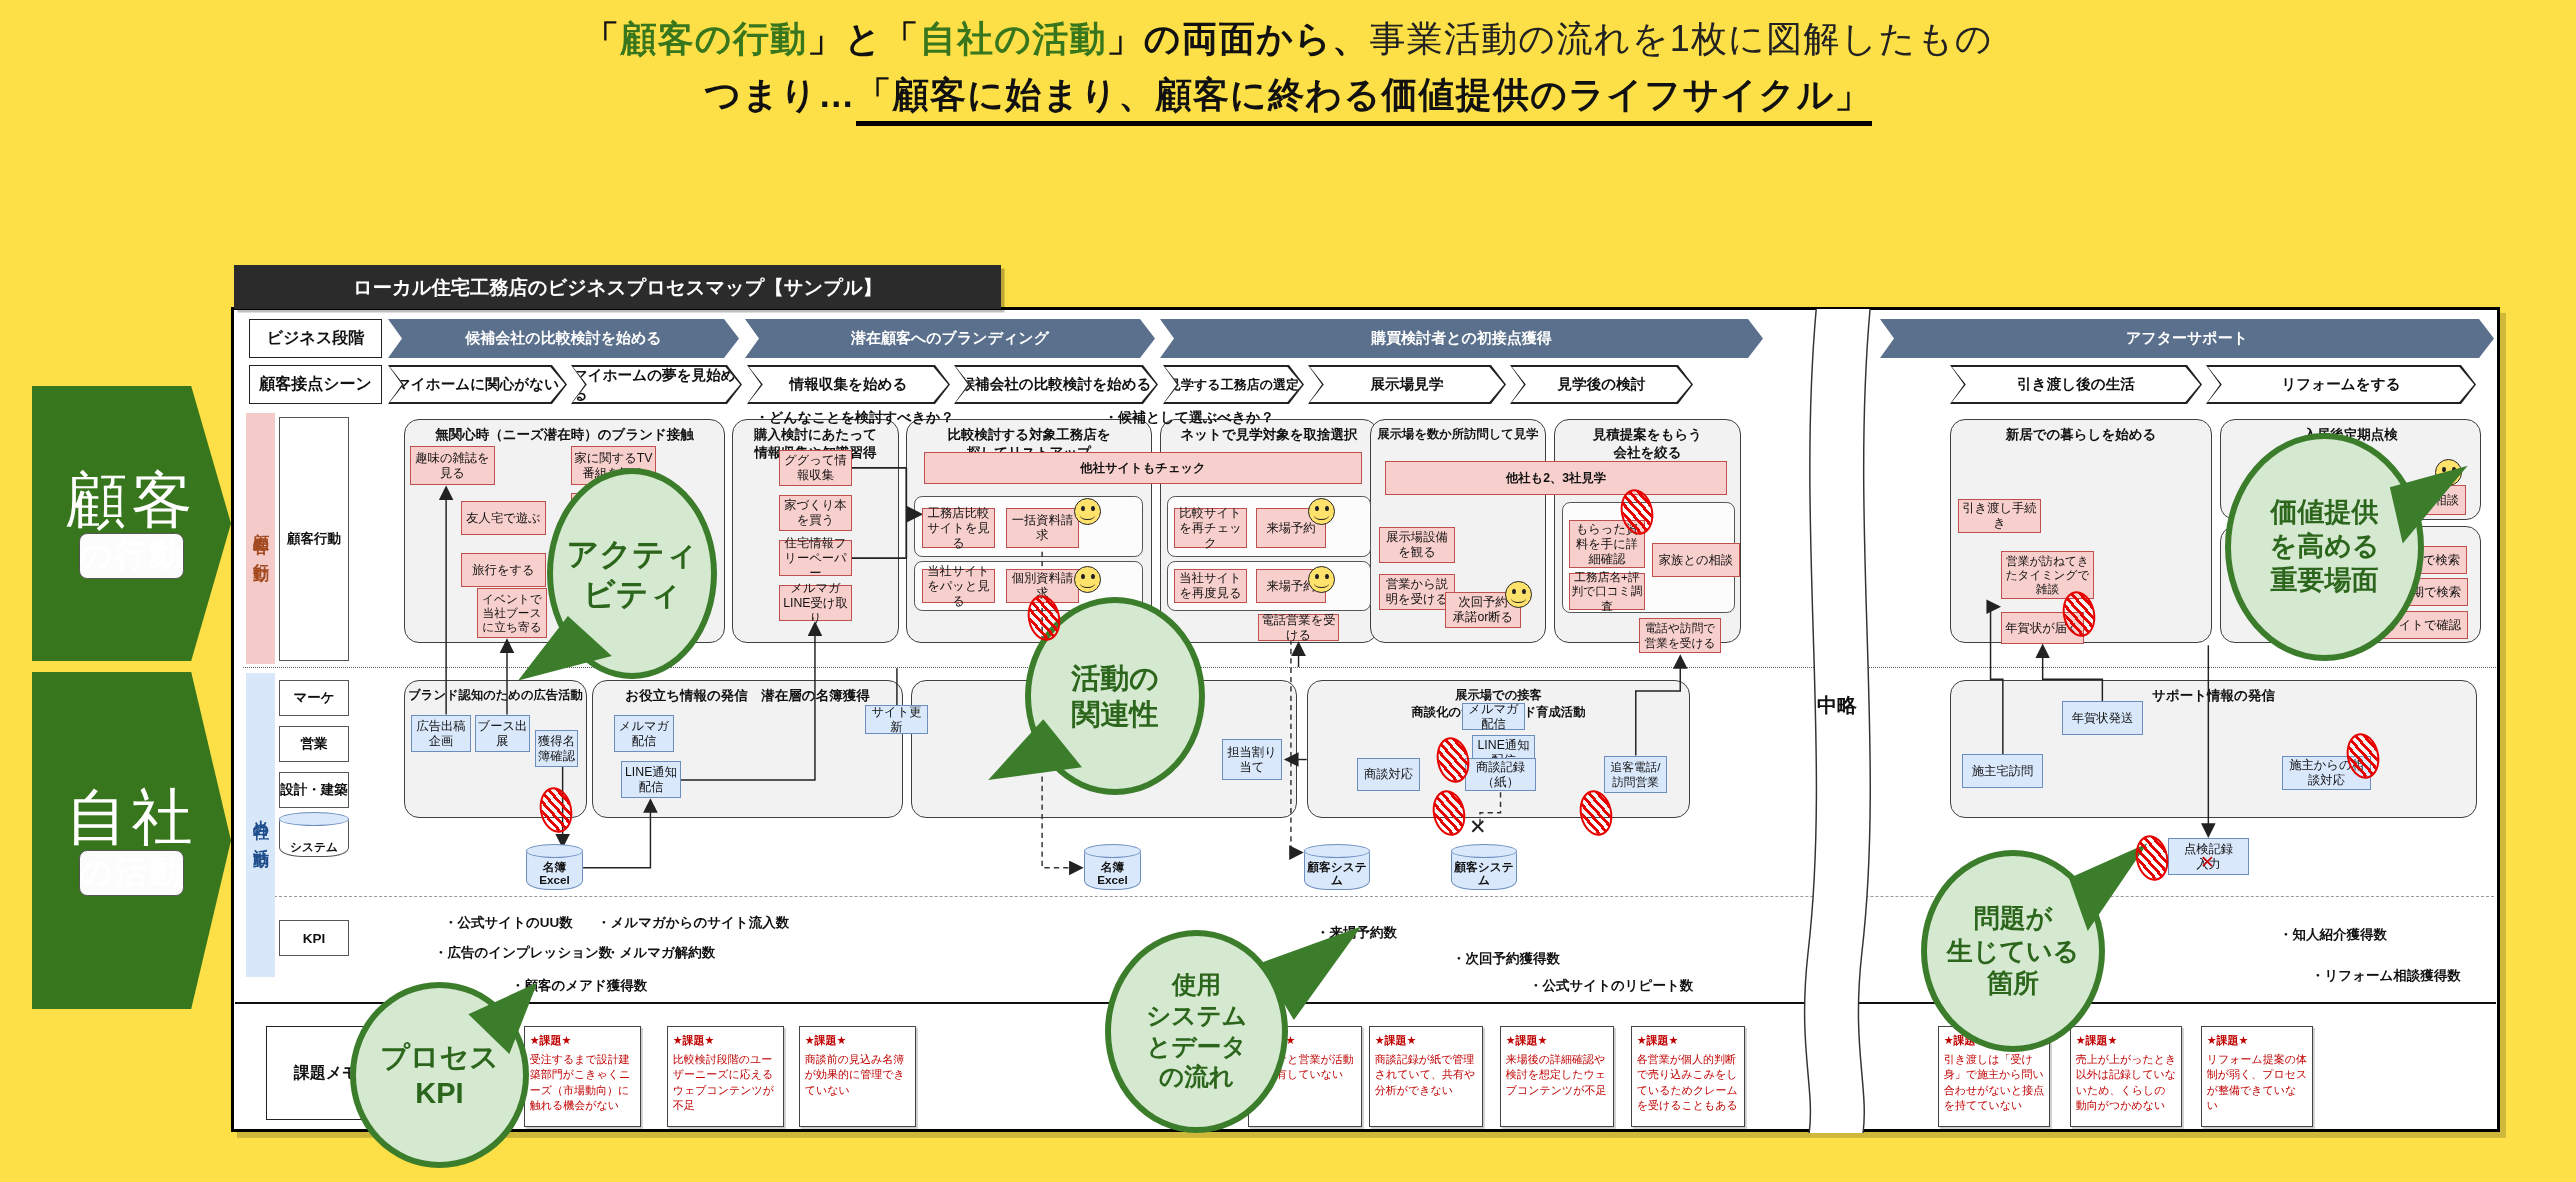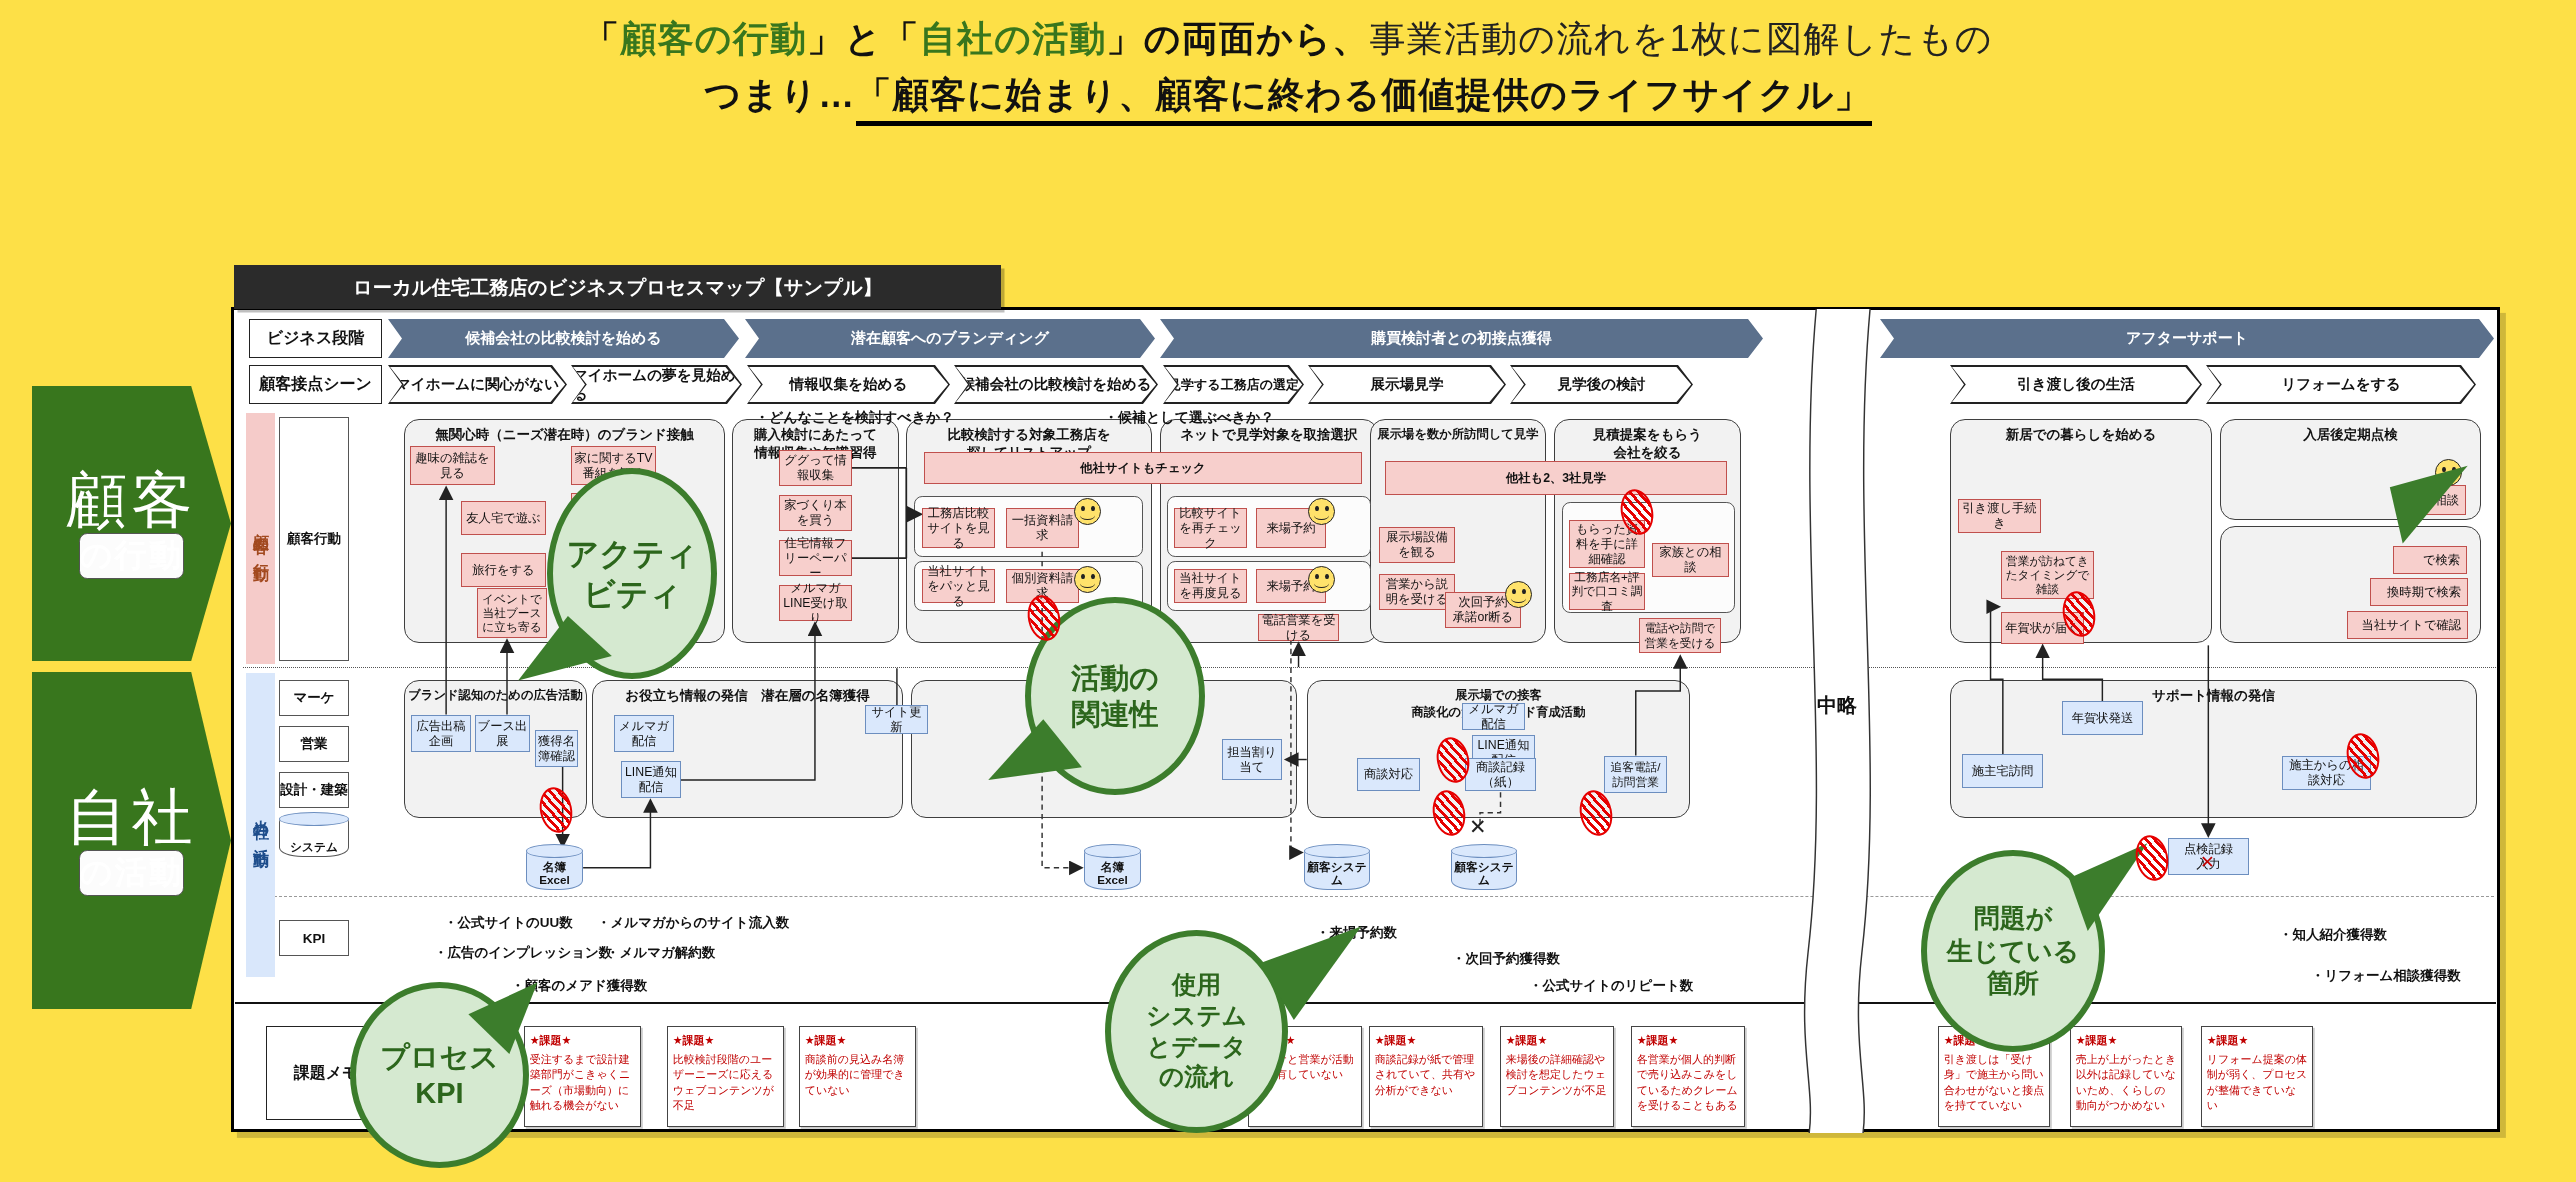--- a/index.html
+++ b/index.html
@@ -304,21 +304,21 @@
       <span class="pre">次回予約
 承諾or断る</span>
     </div>
 
   <div class="abs bx pk" style="left:1569px;top:520px;width:76px;height:48px">
       <span class="pre">もらった資料を手に詳細確認</span>
     </div>
   <div class="abs bx pk" style="left:1569px;top:573px;width:76px;height:37px;font-size:11.7px">
       <span class="pre">工務店名+評判で口コミ調査</span>
     </div>
-  <div class="abs bx pk" style="left:1652px;top:543px;width:77px;height:34px">
+  <div class="abs bx pk" style="left:1652px;top:543px;width:88px;height:34px">
       <span class="pre">家族との相談</span>
     </div>
   <div class="abs bx pk" style="left:1639px;top:618px;width:82px;height:35px;font-size:11.7px">
       <span class="pre">電話や訪問で営業を受ける</span>
     </div>
 
   <div class="abs bx pk" style="left:1958px;top:499px;width:83px;height:34px">
       <span class="pre">引き渡し手続き</span>
     </div>
   <div class="abs bx pk" style="left:2001px;top:551px;width:93px;height:48px;font-size:11.7px">
@@ -484,20 +484,23 @@
     <path d="M72,0 C38,380 98,760 58,1100 C40,1260 70,1330 60,1408 L152,1408 C162,1330 132,1260 150,1100 C190,760 130,380 164,0 Z" fill="#ffffff"></path>
     <path d="M72,0 C38,380 98,760 58,1100 C40,1260 70,1330 60,1408" fill="none" stroke="#333" stroke-width="2.5"></path>
     <path d="M164,0 C130,380 190,760 150,1100 C132,1260 162,1330 152,1408" fill="none" stroke="#333" stroke-width="2.5"></path>
   </svg>
   <div class="abs curtain-label" style="left:1790px;top:692px;width:94px">中略</div>
 
   <div class="abs balloon" style="left:547px;top:468px;width:170px;height:211px;font-size:32px">アクティ
 ビティ</div>
   <div class="abs balloon" style="left:1025px;top:597px;width:180px;height:198px;font-size:29px">活動の
 関連性</div>
+  <div class="abs balloon" style="left:2225px;top:433px;width:199px;height:228px;font-size:27px">価値提供
+を高める
+重要場面</div>
   <div class="abs balloon" style="left:350px;top:982px;width:179px;height:186px;font-size:29px">プロセス
 KPI</div>
   <div class="abs balloon" style="left:1105px;top:930px;width:183px;height:203px;font-size:24.6px">使用
 システム
 とデータ
 の流れ</div>
   <div class="abs balloon" style="left:1921px;top:850px;width:184px;height:202px;font-size:26px">問題が
 生じている
 箇所</div>
 

